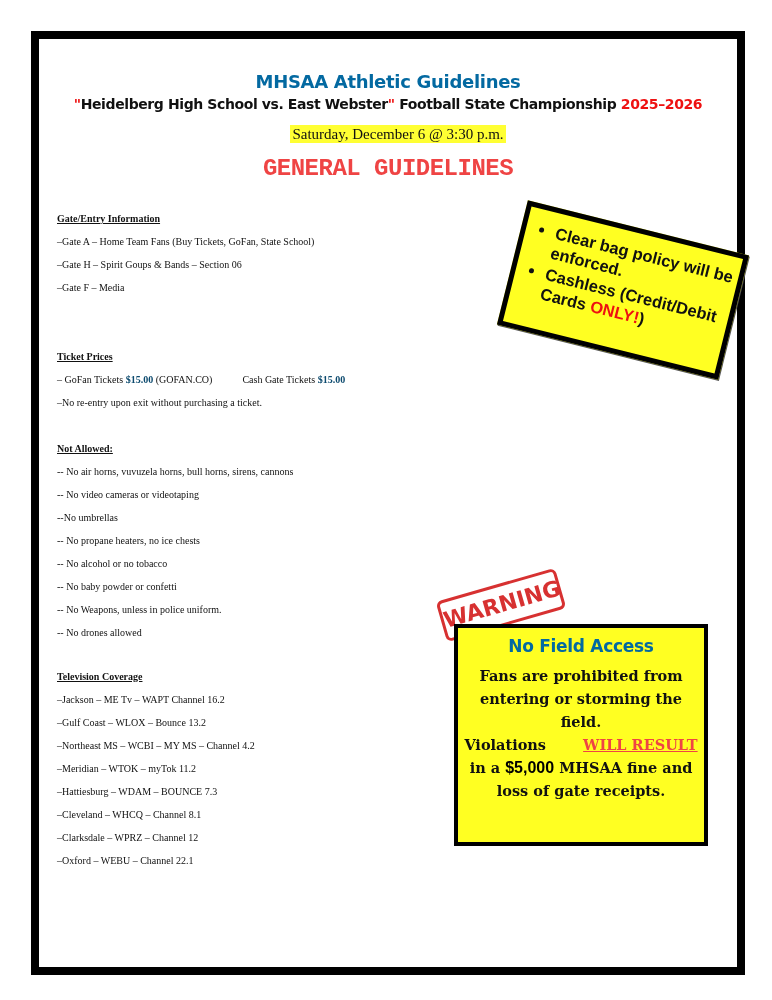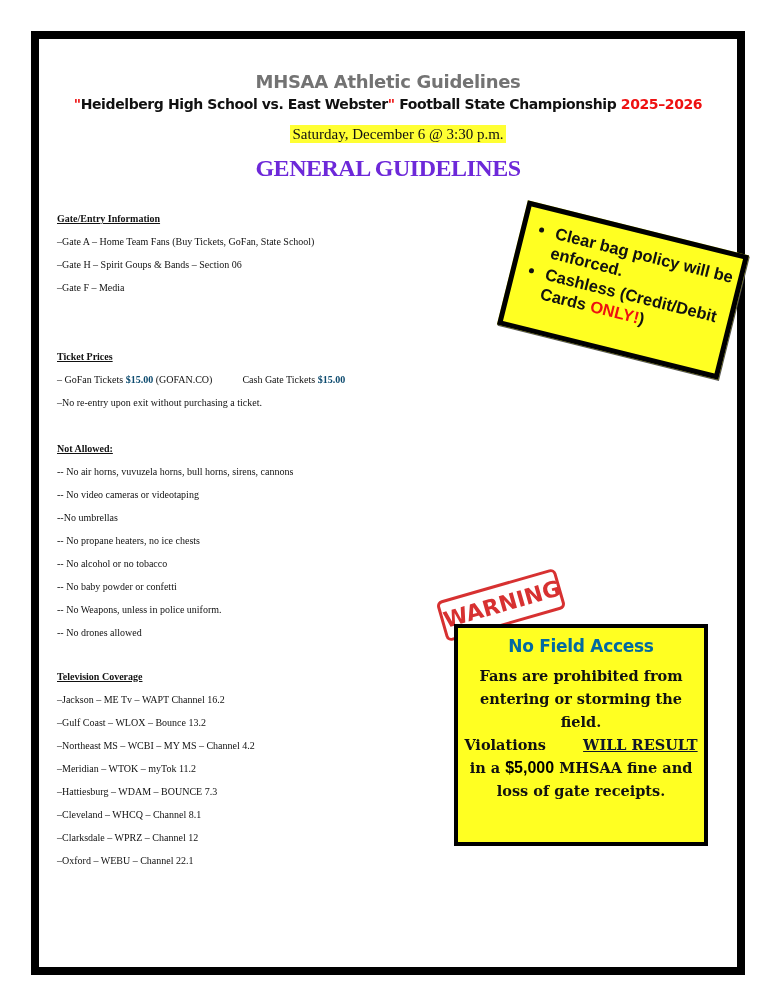--- a/index.html
+++ b/index.html
@@ -2,26 +2,26 @@
 <html><head>
 <meta charset="utf-8">
 <style>
   html, body { margin: 0; padding: 0; background: #ffffff; }
   body { width: 772px; height: 1000px; position: relative; overflow: hidden; font-family: "Liberation Serif", serif; color: #111; }
   .frame {
     position: absolute; left: 31px; top: 31px; width: 698px; height: 928px;
     border: 8px solid #000; background: #fff;
   }
   .header { position: absolute; left: 0; right: 0; text-align: center; }
-  .title1 { top: 32px; font-family: "DejaVu Sans", sans-serif; font-weight: bold; color: #737373; font-size: 18px; letter-spacing: -0.3px; }
+  .title1 { top: 32px; font-family: "DejaVu Sans", sans-serif; font-weight: bold; color: #0369a1; font-size: 18px; letter-spacing: -0.3px; }
   .title2 { top: 57px; font-family: "DejaVu Sans", sans-serif; font-weight: bold; font-size: 14px; color: #111; letter-spacing: -0.4px; }
   .title2 .red { color: #ee1111; }
   .date { top: 86px; }
   .date span { background: #ffff33; font-family: "Liberation Serif", serif; font-size: 15px; padding: 1px 2px; margin-left: 20px; }
-  .gen { top: 116px; font-family: Liberation Serif, serif; font-weight: bold; color: #6d28d9; font-size: 24px; letter-spacing: -0.5px; }
+  .gen { top: 116px; font-family: Liberation Mono, monospace; font-weight: bold; color: #ef4444; font-size: 24px; letter-spacing: -0.5px; }
 
   .section { position: absolute; left: 18px; font-size: 10px; line-height: 23px; }
   .section .h { font-weight: bold; text-decoration: underline; }
   .section .red { color: #0c4a6e; font-weight: bold; }
   .gap { display: inline-block; width: 30px; }
 
   .sticky {
     position: absolute; left: 470px; top: 187px; width: 218px; height: 118px;
     background: #ffff22; border: 5px solid #000; transform: rotate(14deg);
     transform-origin: center; font-family: "Liberation Sans", sans-serif; font-weight: bold; font-size: 16.5px;
@@ -36,21 +36,21 @@
     border: 3px solid #d42020; border-radius: 6px; transform: rotate(-16deg);
     color: #d42020; font-family: "DejaVu Sans", sans-serif; font-weight: bold; font-size: 22px;
     text-align: center; line-height: 36px; letter-spacing: 0px; opacity: 0.92;
   }
   .warnbox {
     position: absolute; left: 415px; top: 585px; width: 246px; height: 214px;
     background: #ffff22; border: 4px solid #000; text-align: center;
   }
   .warnbox .wt { font-family: "DejaVu Sans", sans-serif; font-weight: bold; color: #0369a1; font-size: 17px; margin-top: 8px; letter-spacing: -0.3px; }
   .warnbox .wb { font-family: "DejaVu Serif", serif; font-weight: bold; font-size: 14.5px; line-height: 23px; margin-top: 8px; color: #111; }
-  .warnbox .u { color: #0f172a; text-decoration: underline; margin-left: 32px; }
+  .warnbox .u { color: #ef4444; text-decoration: underline; margin-left: 32px; }
   .warnbox .money { color: #000000; font-family: "Liberation Sans", sans-serif; font-size: 16px; }
 </style>
 </head>
 <body>
 
 <div class="frame">
 
   <div class="header title1">MHSAA Athletic Guidelines</div>
   <div class="header title2"><span class="red">"</span><span>Heidelberg High School vs. East Webster</span><span class="red">"</span><span> Football State Championship </span><span class="red">2025–2026</span></div>
   <div class="header date"><span>Saturday, December 6 @ 3:30 p.m.</span></div>

